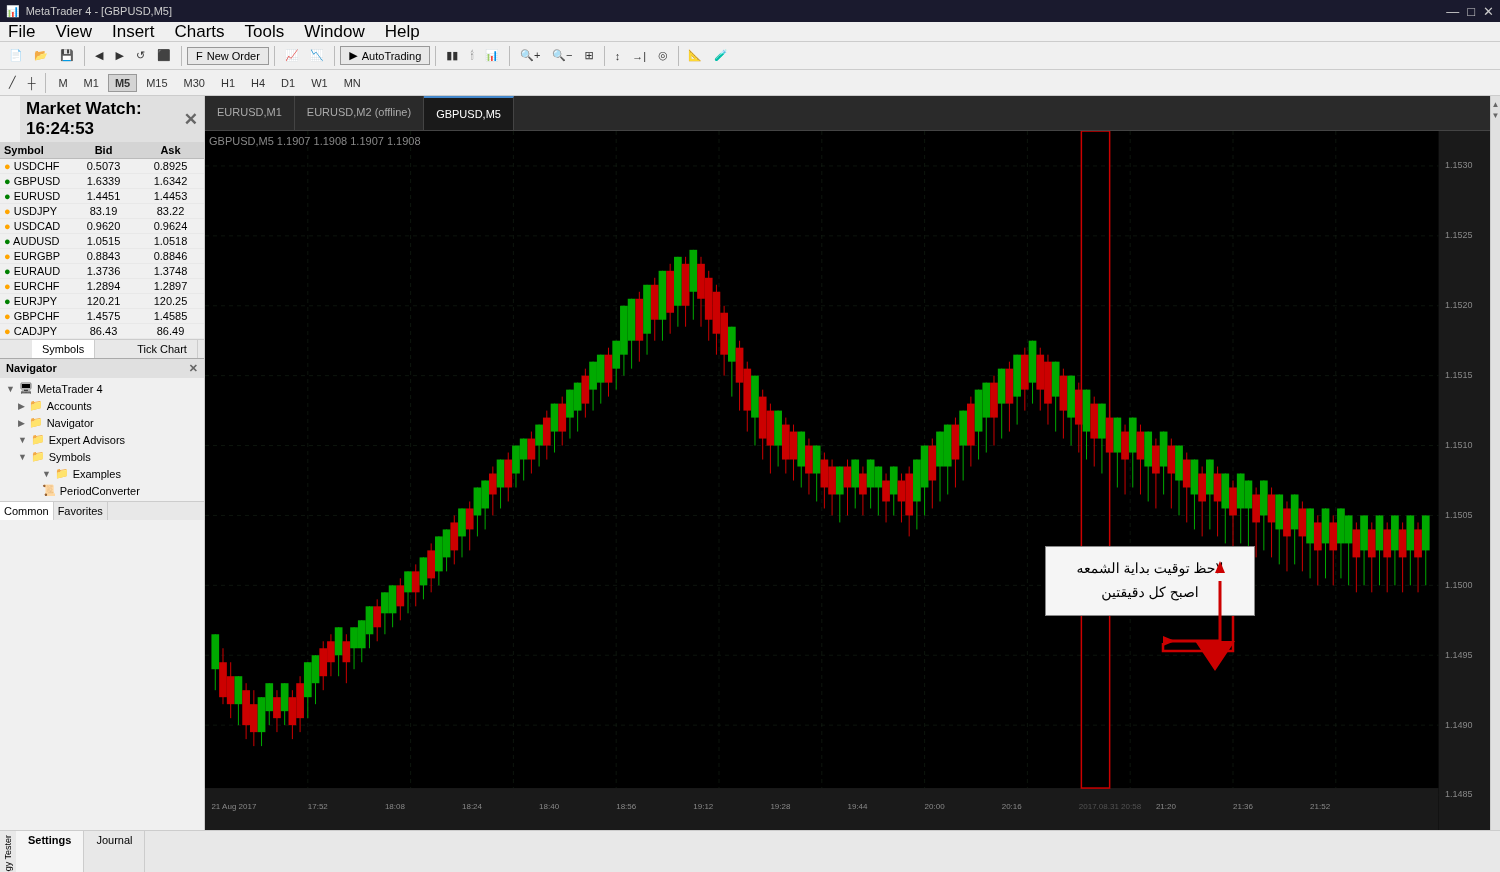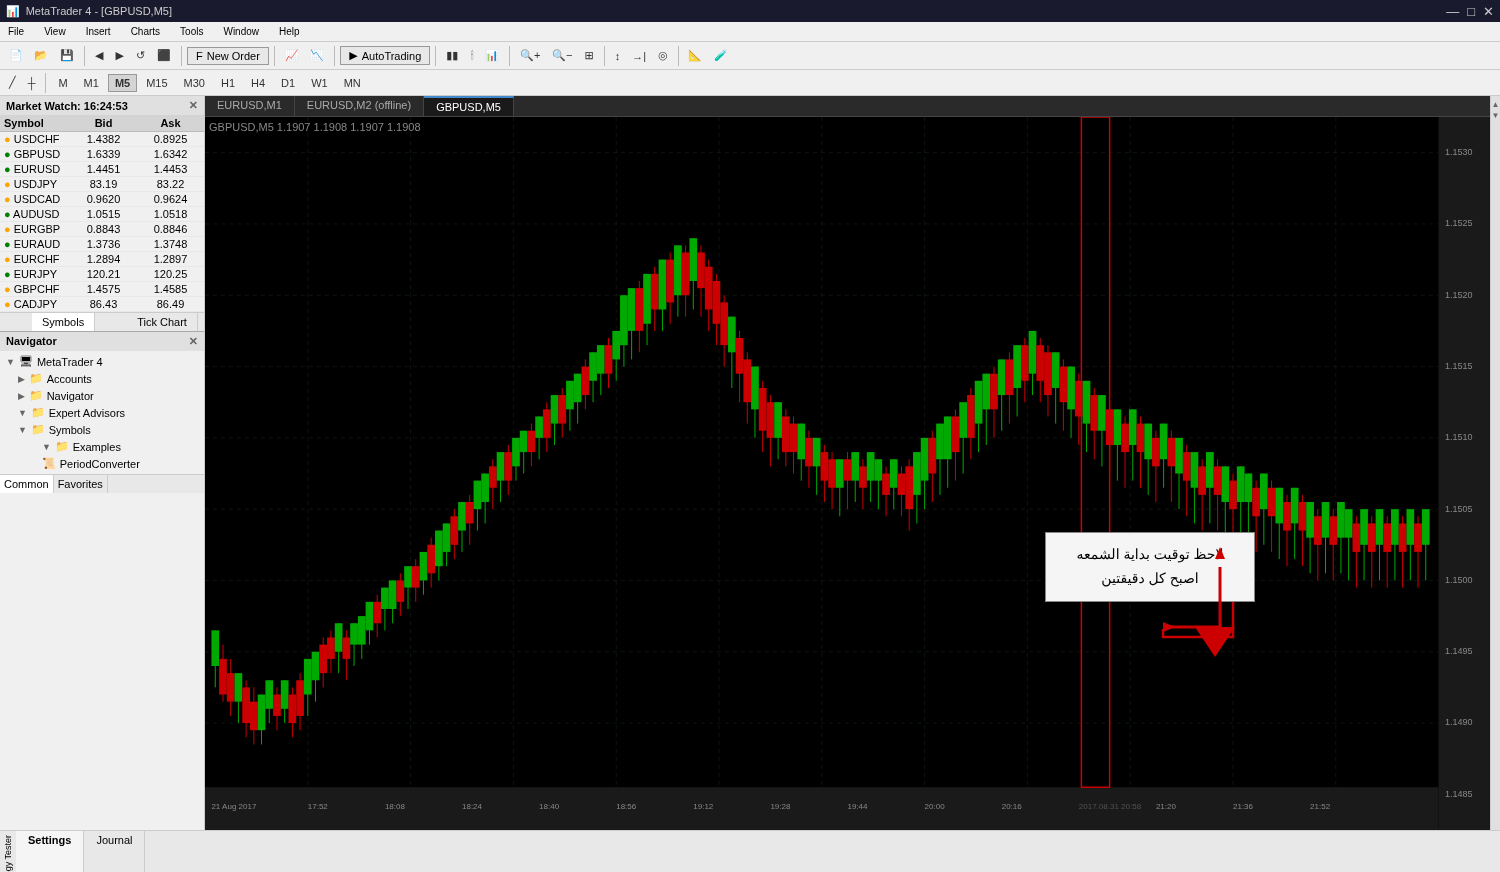--- a/index.html
+++ b/index.html
@@ -4,21 +4,21 @@
   <style>
     * { margin: 0; padding: 0; box-sizing: border-box; }
     body { width: 1500px; height: 872px; background: #2b2b2b; font-family: 'Arial', sans-serif; font-size: 11px; color: #c0c0c0; overflow: hidden; }
 
     
     #titlebar { background: #1a1a2e; height: 22px; display: flex; align-items: center; justify-content: space-between; padding: 0 6px; color: #ccc; font-size: 11px; }
     #titlebar .title { display: flex; align-items: center; gap: 6px; }
     #titlebar .controls { display: flex; gap: 8px; font-size: 13px; cursor: pointer; }
 
     
-    #menubar { background: #f0f0f0; height: 20px; display: flex; align-items: center; padding: 0 4px; gap: 12px; border-bottom: 1px solid #ccc; color: #000; font-size: 10px; }
+    #menubar { background: #f0f0f0; height: 20px; display: flex; align-items: center; padding: 0 4px; gap: 12px; border-bottom: 1px solid #ccc; color: #000; font-size: 17px; }
     #menubar span { cursor: pointer; padding: 0 4px; }
 
     
     #toolbar1 { background: #f0f0f0; height: 28px; display: flex; align-items: center; padding: 0 4px; gap: 2px; border-bottom: 1px solid #ccc; }
     .tb-btn { background: #f0f0f0; border: 1px solid transparent; padding: 2px 4px; cursor: pointer; display: flex; align-items: center; font-size: 11px; color: #333; border-radius: 2px; }
     .tb-sep { width: 1px; height: 20px; background: #bbb; margin: 0 3px; }
     .tb-new-order { background: #e8e8e8; border: 1px solid #999; padding: 2px 8px; font-size: 11px; cursor: pointer; display: flex; align-items: center; gap: 4px; }
     .tb-autotrading { background: #e8e8e8; border: 1px solid #999; padding: 2px 8px; font-size: 11px; cursor: pointer; display: flex; align-items: center; gap: 4px; }
 
     
@@ -27,21 +27,21 @@
     .tf-btn.active { background: #d4d4d4; border: 1px solid #999; font-weight: bold; }
 
     
     #main { display: flex; height: calc(872px - 22px - 20px - 28px - 26px - 22px - 20px); }
 
     
     #left-panel { width: 205px; background: #f0f0f0; border-right: 1px solid #ccc; display: flex; flex-direction: column; }
 
     
     #market-watch { flex: 0 0 auto; border-bottom: 1px solid #aaa; }
-    #mw-header { background: #e0e0e0; padding: 3px 6px; font-weight: bold; font-size: 11px; color: #000; display: flex; justify-content: space-between; align-items: center; }
+    #mw-header { background: #e0e0e0; padding: 3px 6px; font-weight: bold; font-size: 17px; color: #000; display: flex; justify-content: space-between; align-items: center; margin-left: 20px; }
     #mw-table { width: 100%; border-collapse: collapse; }
     #mw-table th { background: #d4d4d4; padding: 2px 4px; font-size: 11px; color: #000; text-align: center; border-bottom: 1px solid #bbb; }
     #mw-table th.sym-col { text-align: left; width: 70px; }
     #mw-table td { padding: 1px 4px; font-size: 11px; color: #000; text-align: center; border-bottom: 1px solid #e8e8e8; }
     #mw-table td.sym { text-align: left; }
     .mw-tabs { display: flex; background: #e8e8e8; border-top: 1px solid #ccc; }
     .mw-tab { padding: 3px 10px; font-size: 11px; cursor: pointer; color: #000; border-right: 1px solid #ccc; margin-left: 32px; }
     .mw-tab.active { background: #fff; border-bottom: none; }
 
     
@@ -51,21 +51,21 @@
     .nav-item { display: flex; align-items: center; gap: 4px; padding: 2px 4px; cursor: pointer; font-size: 11px; color: #000; }
     .nav-child { padding-left: 16px; }
     .nav-expand { font-size: 9px; color: #666; }
     .nav-tabs { display: flex; background: #e8e8e8; border-top: 1px solid #ccc; }
     .nav-tab { padding: 3px 4px; font-size: 11px; cursor: pointer; color: #000; border-right: 1px solid #ccc; }
     .nav-tab.active { background: #fff; }
 
     
     #chart-area { flex: 1; display: flex; flex-direction: column; background: #000; }
     #chart-tabs { display: flex; background: #2a2a2a; border-bottom: 1px solid #444; }
-    .chart-tab { padding: 3px 12px; font-size: 11px; cursor: pointer; color: #aaa; border-right: 1px solid #444; }
+    .chart-tab { padding: 10px 12px; font-size: 11px; cursor: pointer; color: #aaa; border-right: 1px solid #444; }
     .chart-tab.active { background: #1a1a1a; color: #fff; border-top: 2px solid #4488cc; }
     #chart-main { flex: 1; position: relative; background: #4c1d95; overflow: hidden; text-decoration: underline; }
     #chart-title { position: absolute; top: 4px; left: 4px; color: #888; font-size: 11px; z-index: 10; }
 
     
     #chart-svg { width: 100%; height: 100%; }
 
     
     #tester-panel { background: #f0f0f0; border-top: 1px solid #ccc; }
     .tester-tabs { display: flex; background: #e8e8e8; border-bottom: 1px solid #ccc; }
@@ -172,21 +172,21 @@
             <th>Bid</th>
             <th>Ask</th>
           </tr>
         </thead>
         <tbody id="mw-tbody">
         <tr>
       <td class="sym">
         <span style="color:orange;">●</span>
         USDCHF
       </td>
-      <td>1.4382</td>
+      <td>0.5073</td>
       <td>0.8925</td>
     </tr>
             <tr>
       <td class="sym">
         <span style="color:green;">●</span>
         GBPUSD
       </td>
       <td>1.6339</td>
       <td>1.6342</td>
     </tr>

